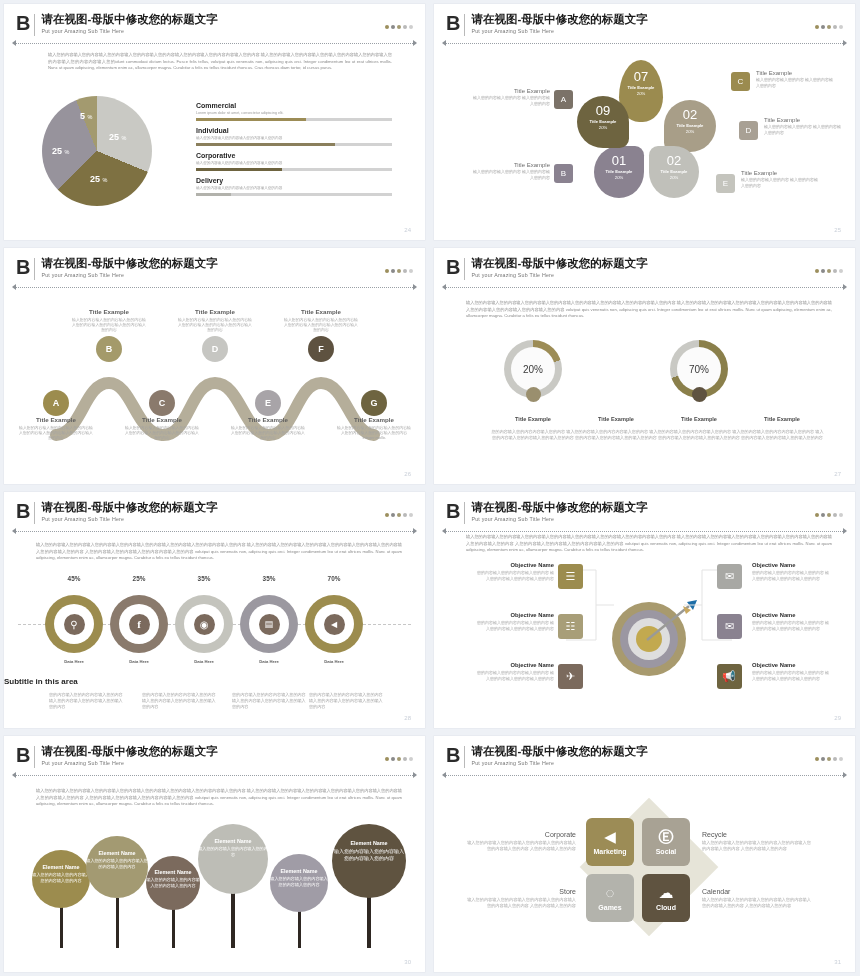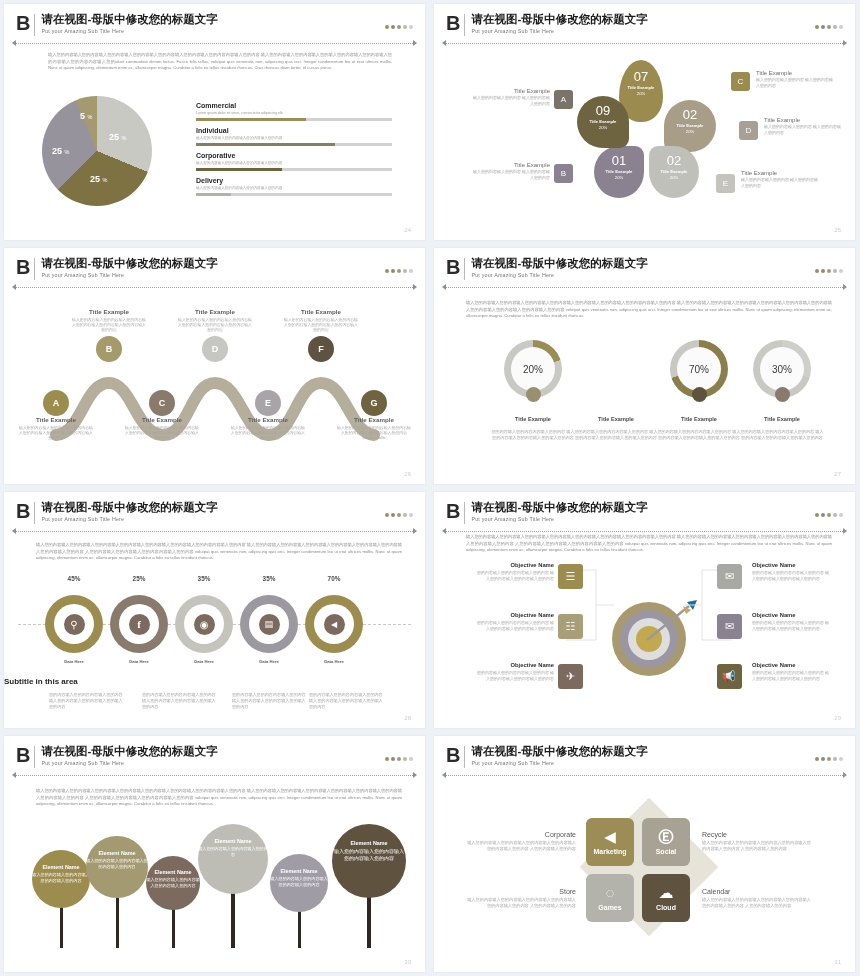--- a/index.html
+++ b/index.html
@@ -403,24 +403,20 @@
     <div class="body-copy" style="left:32px;top:52px;width:366px;">输入您的内容输入您的内容输入您的内容输入您的内容输入您的内容输入您的内容输入您的内容内容输入您的内容 输入您的内容输入您的内容输入您的内容输入您的内容输入您的内容输入您的内容输入您的内容输入您的内容输入您的内容输入您的内容 volutpat quis venenatis non, adipiscing quis orci. Integer condimentum leo ut erat ultrices mollis. Nunc ut quam adipiscing, elementum enim ac, ullamcorper magna. Curabitur a felis eu tellus tincidunt rhoncus.</div>
 
     <div class="donut" id="dn0" style="left: 70px; top: 92px; background: conic-gradient(rgb(156, 140, 86) 0deg, rgb(156, 140, 86) 72deg, rgb(201, 201, 196) 72deg, rgb(201, 201, 196) 360deg);">
       <div class="hole">20%</div>
       <div class="knob" id="kn0" style="background: rgb(154, 143, 110);"></div>
     </div>
     <div class="donut" id="dn2" style="left: 236px; top: 92px; background: conic-gradient(rgb(138, 127, 74) 0deg, rgb(138, 127, 74) 252deg, rgb(201, 201, 196) 252deg, rgb(201, 201, 196) 360deg);">
       <div class="hole">70%</div>
       <div class="knob" id="kn2" style="background: rgb(95, 83, 64);"></div>
     </div>
-    <div class="donut" id="dn3" style="left: 319px; top: 92px; background: conic-gradient(rgb(207, 207, 202) 0deg, rgb(207, 207, 202) 108deg, rgb(201, 201, 196) 108deg, rgb(201, 201, 196) 360deg);">
-      <div class="hole">30%</div>
-      <div class="knob" id="kn3" style="background: rgb(138, 122, 108);"></div>
-    </div>
 
     <div class="dn-cap" style="left:56px;top:168px;">
       <div class="h">Title Example</div>
       <div class="d">您的内容输入您的内容内容输入您的内容 输入您的内容输入您的内容输入您的输入您的内容</div>
     </div>
     <div class="dn-cap" style="left:139px;top:168px;">
       <div class="h">Title Example</div>
       <div class="d">您的内容输入您的内容内容输入您的内容 输入您的内容输入您的内容输入您的输入您的内容</div>
     </div>
     <div class="dn-cap" style="left:222px;top:168px;">

